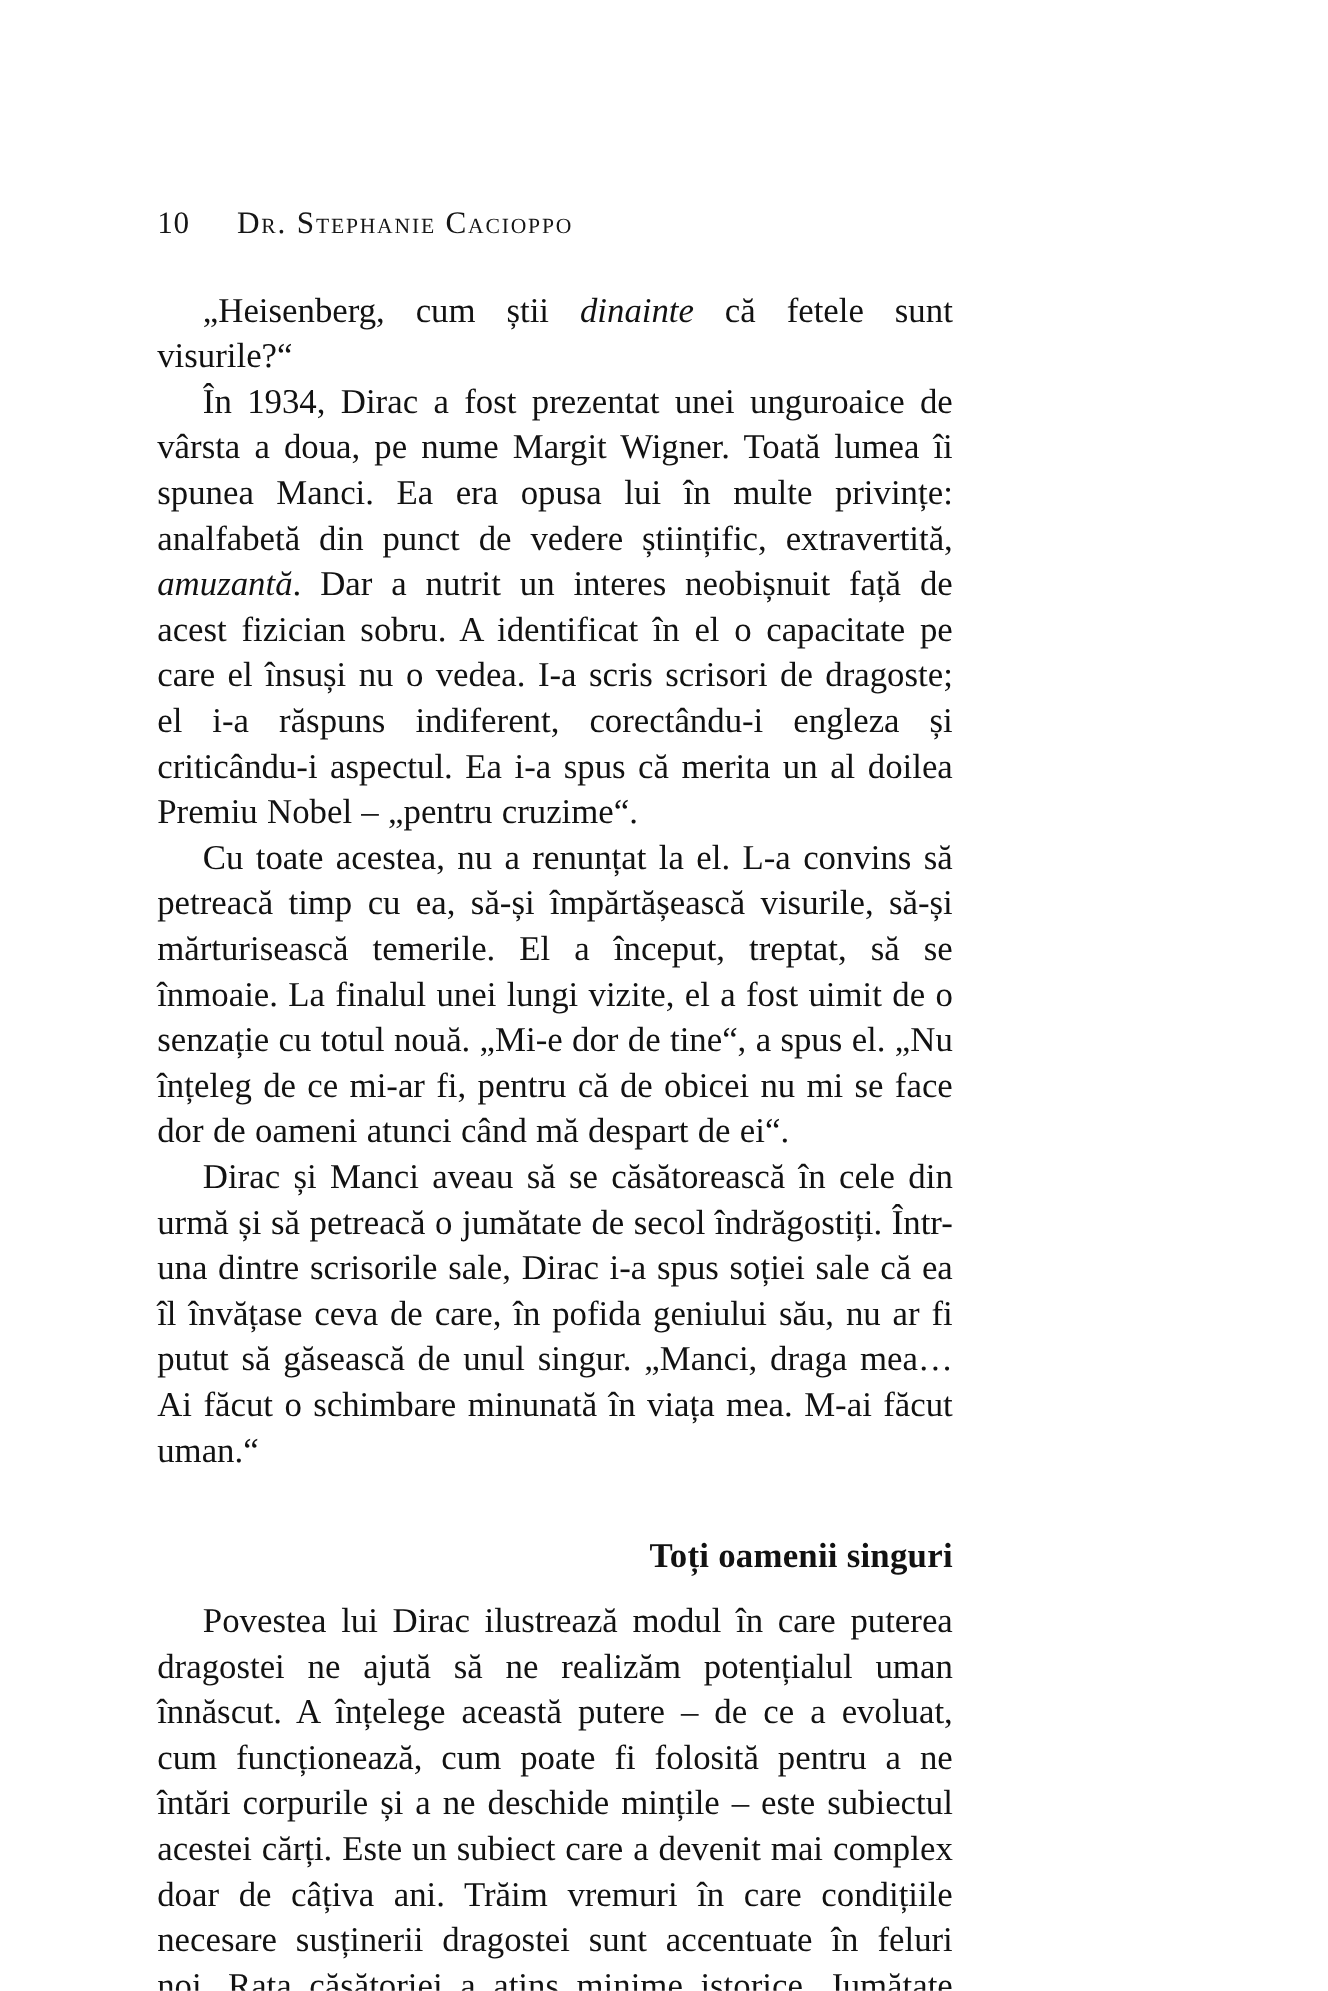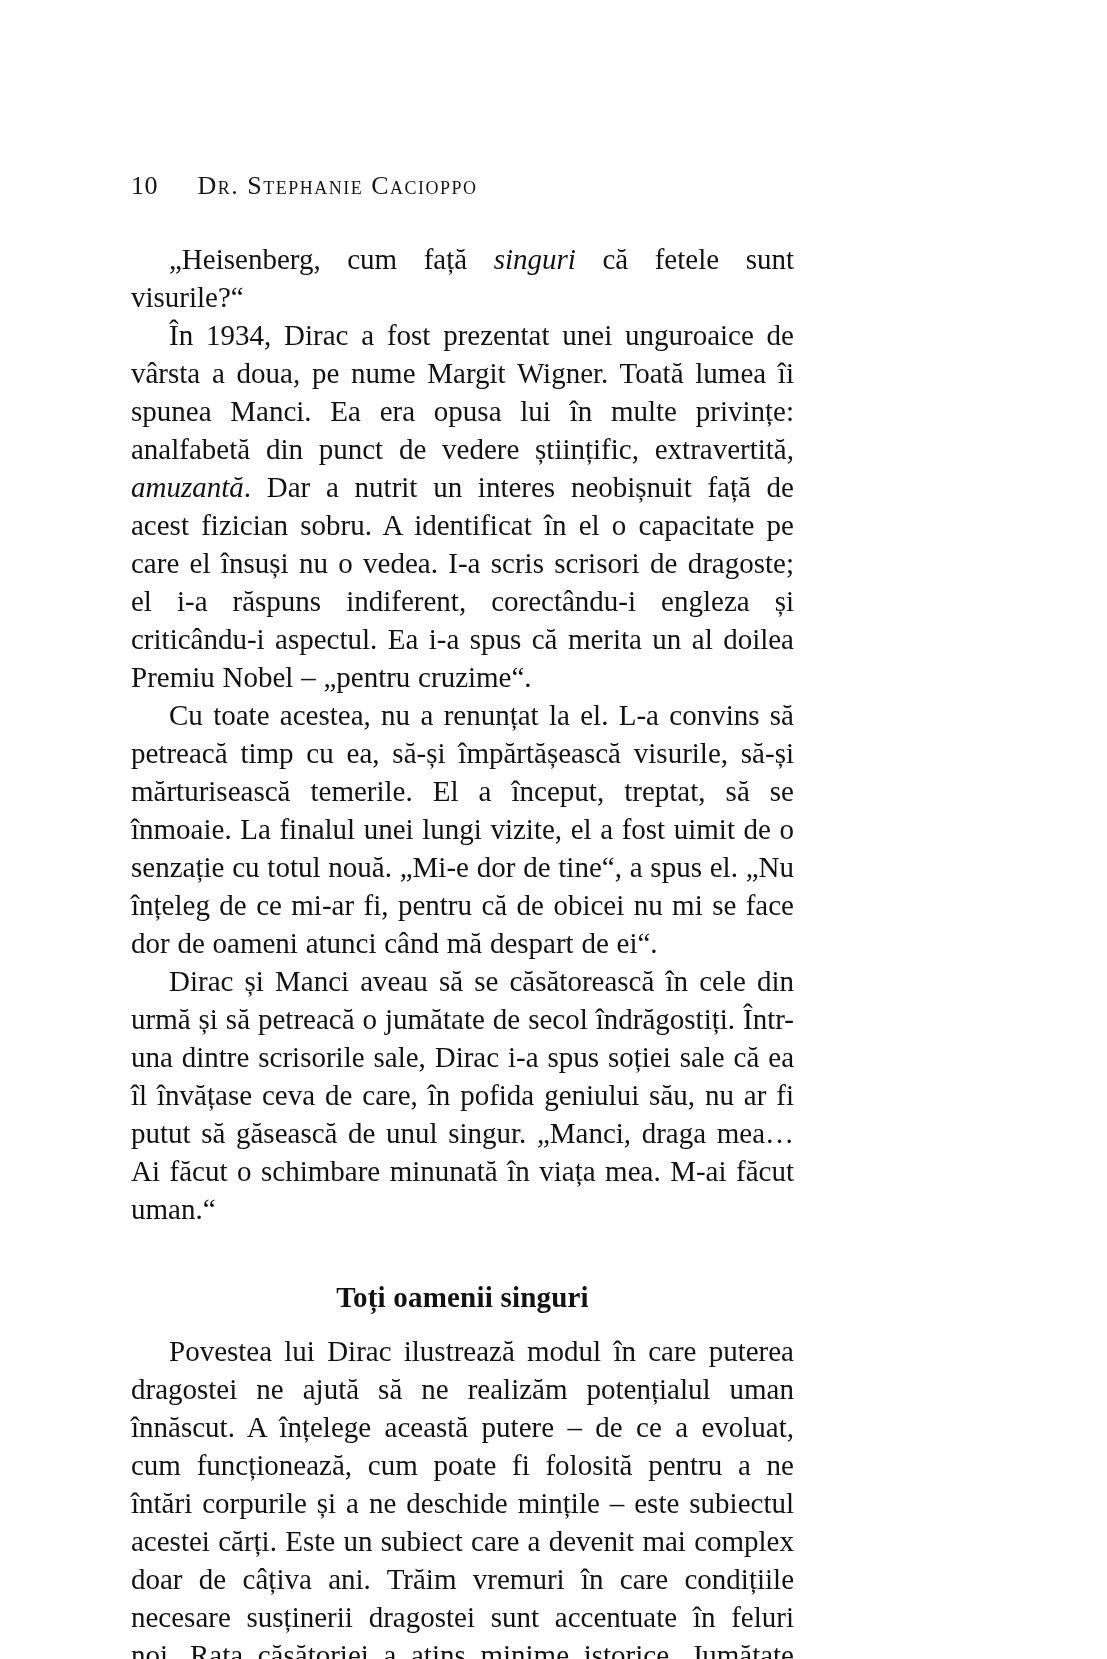--- a/index.html
+++ b/index.html
@@ -50,34 +50,34 @@
     word-spacing: 0.5px;
   }
   .text-body p.paragraph em {
     font-style: italic;
   }
   .text-body h2.heading {
     margin: 50px 0 16px 0;
     font-size: 29px;
     line-height: 38px;
     font-weight: bold;
-    text-align: center;
+    text-align: right;
     letter-spacing: 0.2px;
   }
 </style>
 </head>
 <body>
 
 <div class="page">
   <header class="running-header">
     <span class="page-num">10</span>
     <span class="running-head">Dr. Stephanie Cacioppo</span>
   </header>
 
   <main class="text-body">
-      <p class="paragraph"><span>„Heisenberg, cum față </span><em>singuri</em><span> că fetele sunt visurile?“</span></p>
+      <p class="paragraph"><span>„Heisenberg, cum știi </span><em>dinainte</em><span> că fetele sunt visurile?“</span></p>
       <p class="paragraph"><span>În 1934, Dirac a fost prezentat unei unguroaice de vârsta a doua, pe nume Margit Wigner. Toată lumea îi spunea Manci. Ea era opusa lui în multe privințe: analfabetă din punct de vedere științific, extravertită, </span><em>amuzantă</em><span>. Dar a nutrit un interes neobișnuit față de acest fizician sobru. A identificat în el o capacitate pe care el însuși nu o vedea. I-a scris scrisori de dragoste; el i-a răspuns indiferent, corectându-i engleza și criticându-i aspectul. Ea i-a spus că merita un al doilea Premiu Nobel – „pentru cruzime“.</span></p>
       <p class="paragraph"><span>Cu toate acestea, nu a renunțat la el. L-a convins să petreacă timp cu ea, să-și împărtășească visurile, să-și mărturisească temerile. El a început, treptat, să se înmoaie. La finalul unei lungi vizite, el a fost uimit de o senzație cu totul nouă. „Mi-e dor de tine“, a spus el. „Nu înțeleg de ce mi-ar fi, pentru că de obicei nu mi se face dor de oameni atunci când mă despart de ei“.</span></p>
       <p class="paragraph"><span>Dirac și Manci aveau să se căsătorească în cele din urmă și să petreacă o jumătate de secol îndrăgostiți. Într-una dintre scrisorile sale, Dirac i-a spus soției sale că ea îl învățase ceva de care, în pofida geniului său, nu ar fi putut să găsească de unul singur. „Manci, draga mea… Ai făcut o schimbare minunată în viața mea. M-ai făcut uman.“</span></p>
       <h2 class="heading"><span>Toți oamenii singuri</span></h2>
       <p class="paragraph"><span>Povestea lui Dirac ilustrează modul în care puterea dragostei ne ajută să ne realizăm potențialul uman înnăscut. A înțelege această putere – de ce a evoluat, cum funcționează, cum poate fi folosită pentru a ne întări corpurile și a ne deschide mințile – este subiectul acestei cărți. Este un subiect care a devenit mai complex doar de câțiva ani. Trăim vremuri în care condițiile necesare susținerii dragostei sunt accentuate în feluri noi. Rata căsătoriei a atins minime istorice. Jumătate dintre adulții din Statele Unite sunt acum celibatari – prin comparație cu 22% în 1950. Și, în timp ce toți acești oameni celibatari nu sunt neapărat singuri – așa cum vom afla, există o diferență importantă între a fi singur și</span></p>
     </main>
 </div>
 
 </body></html>

